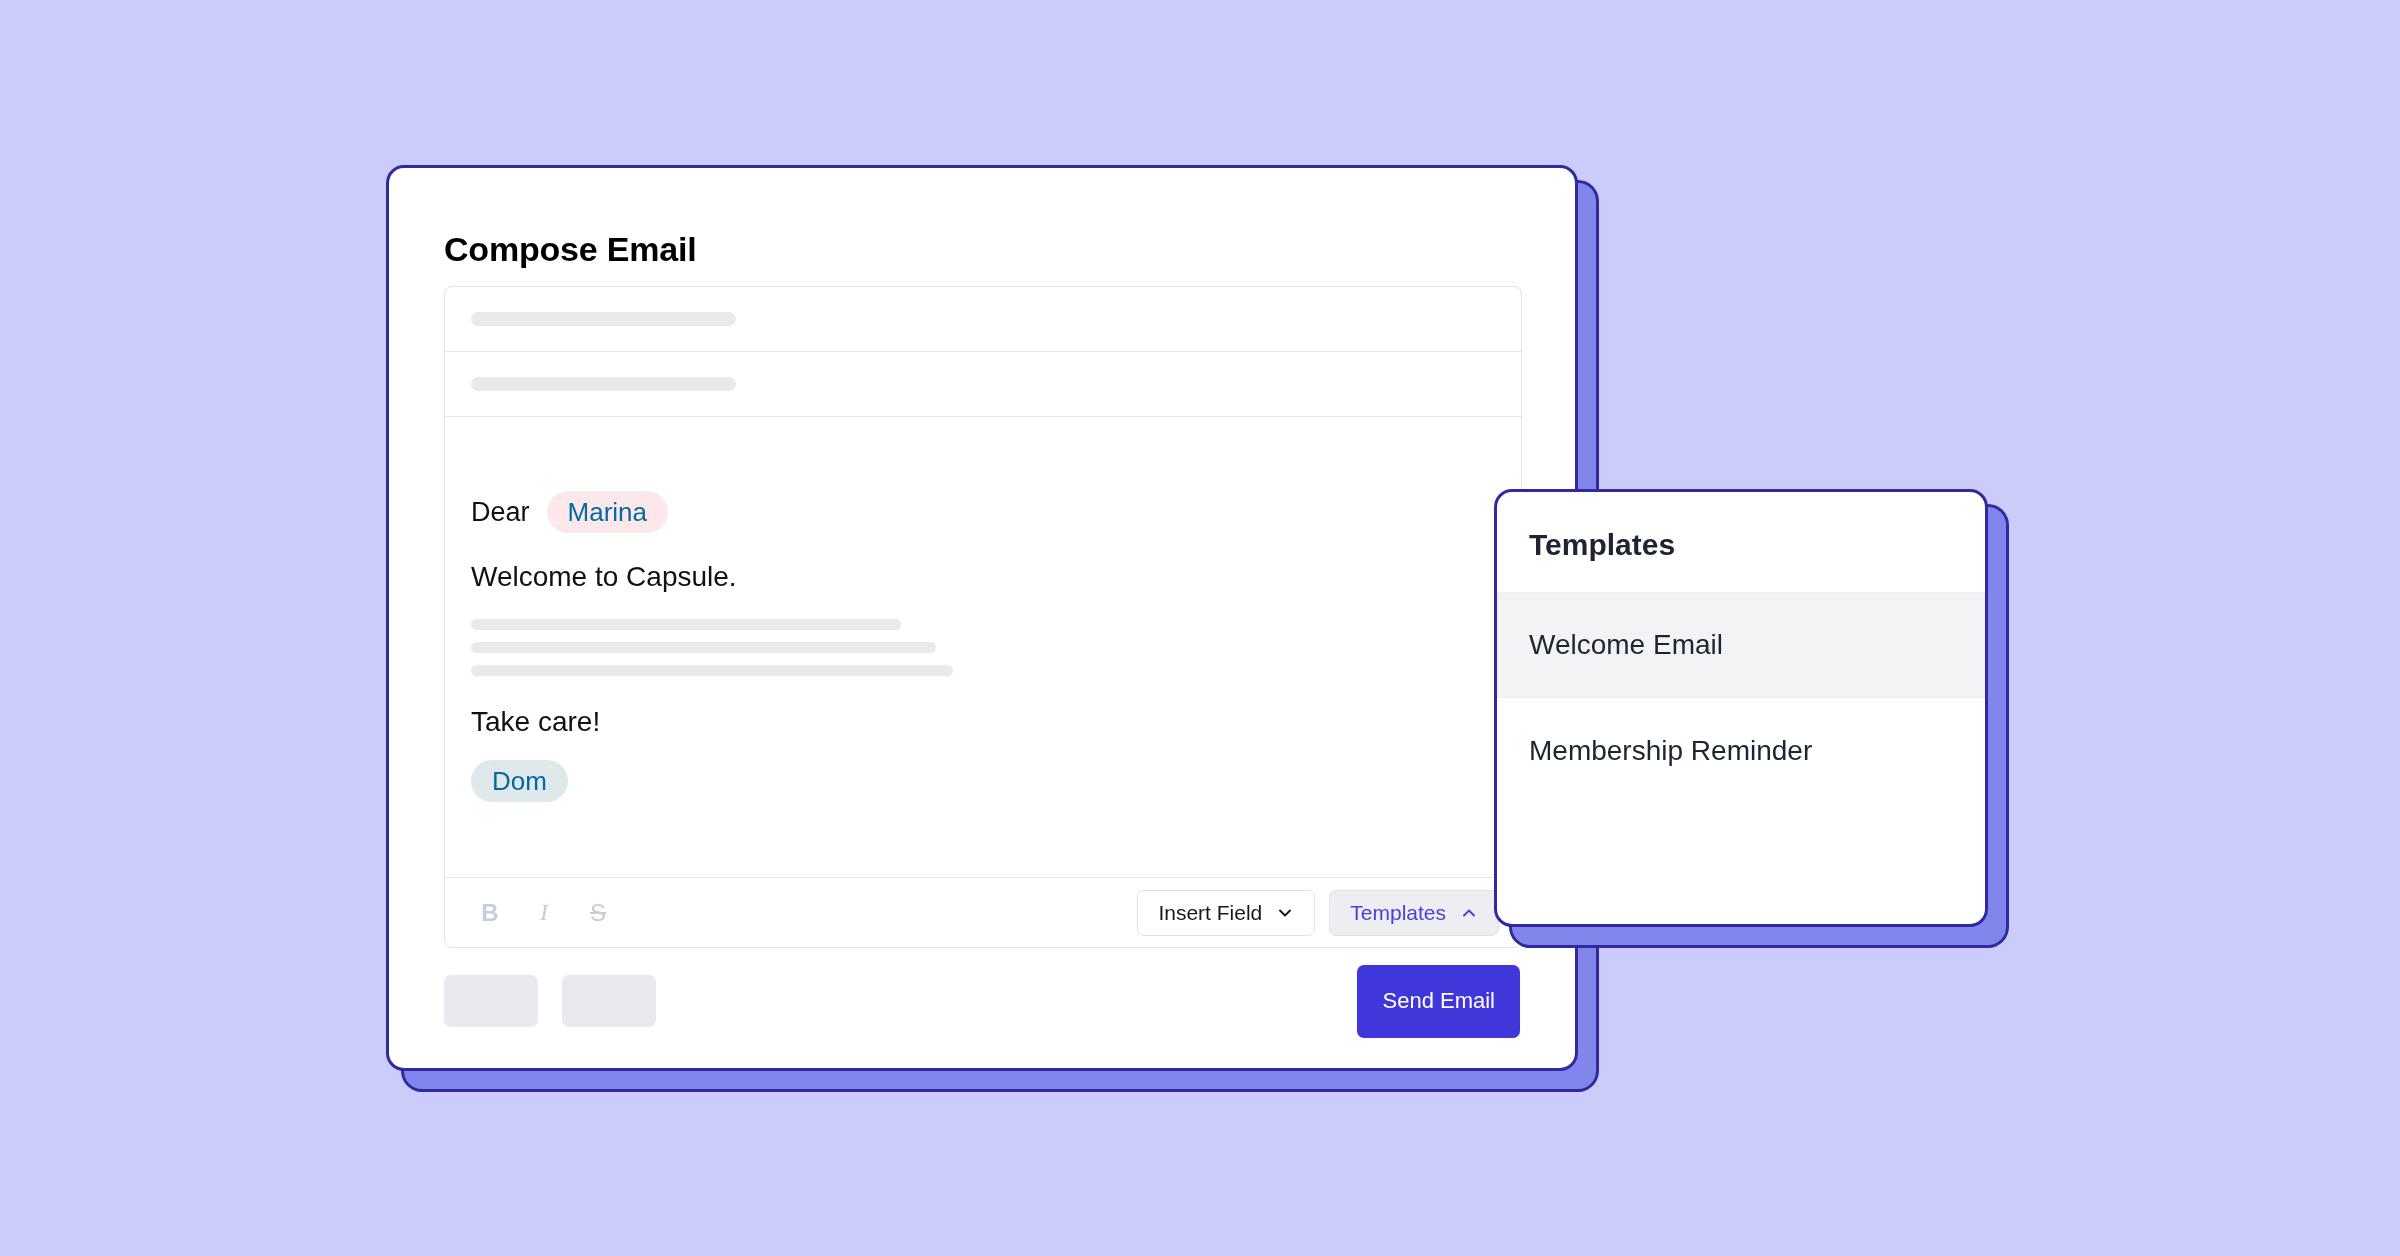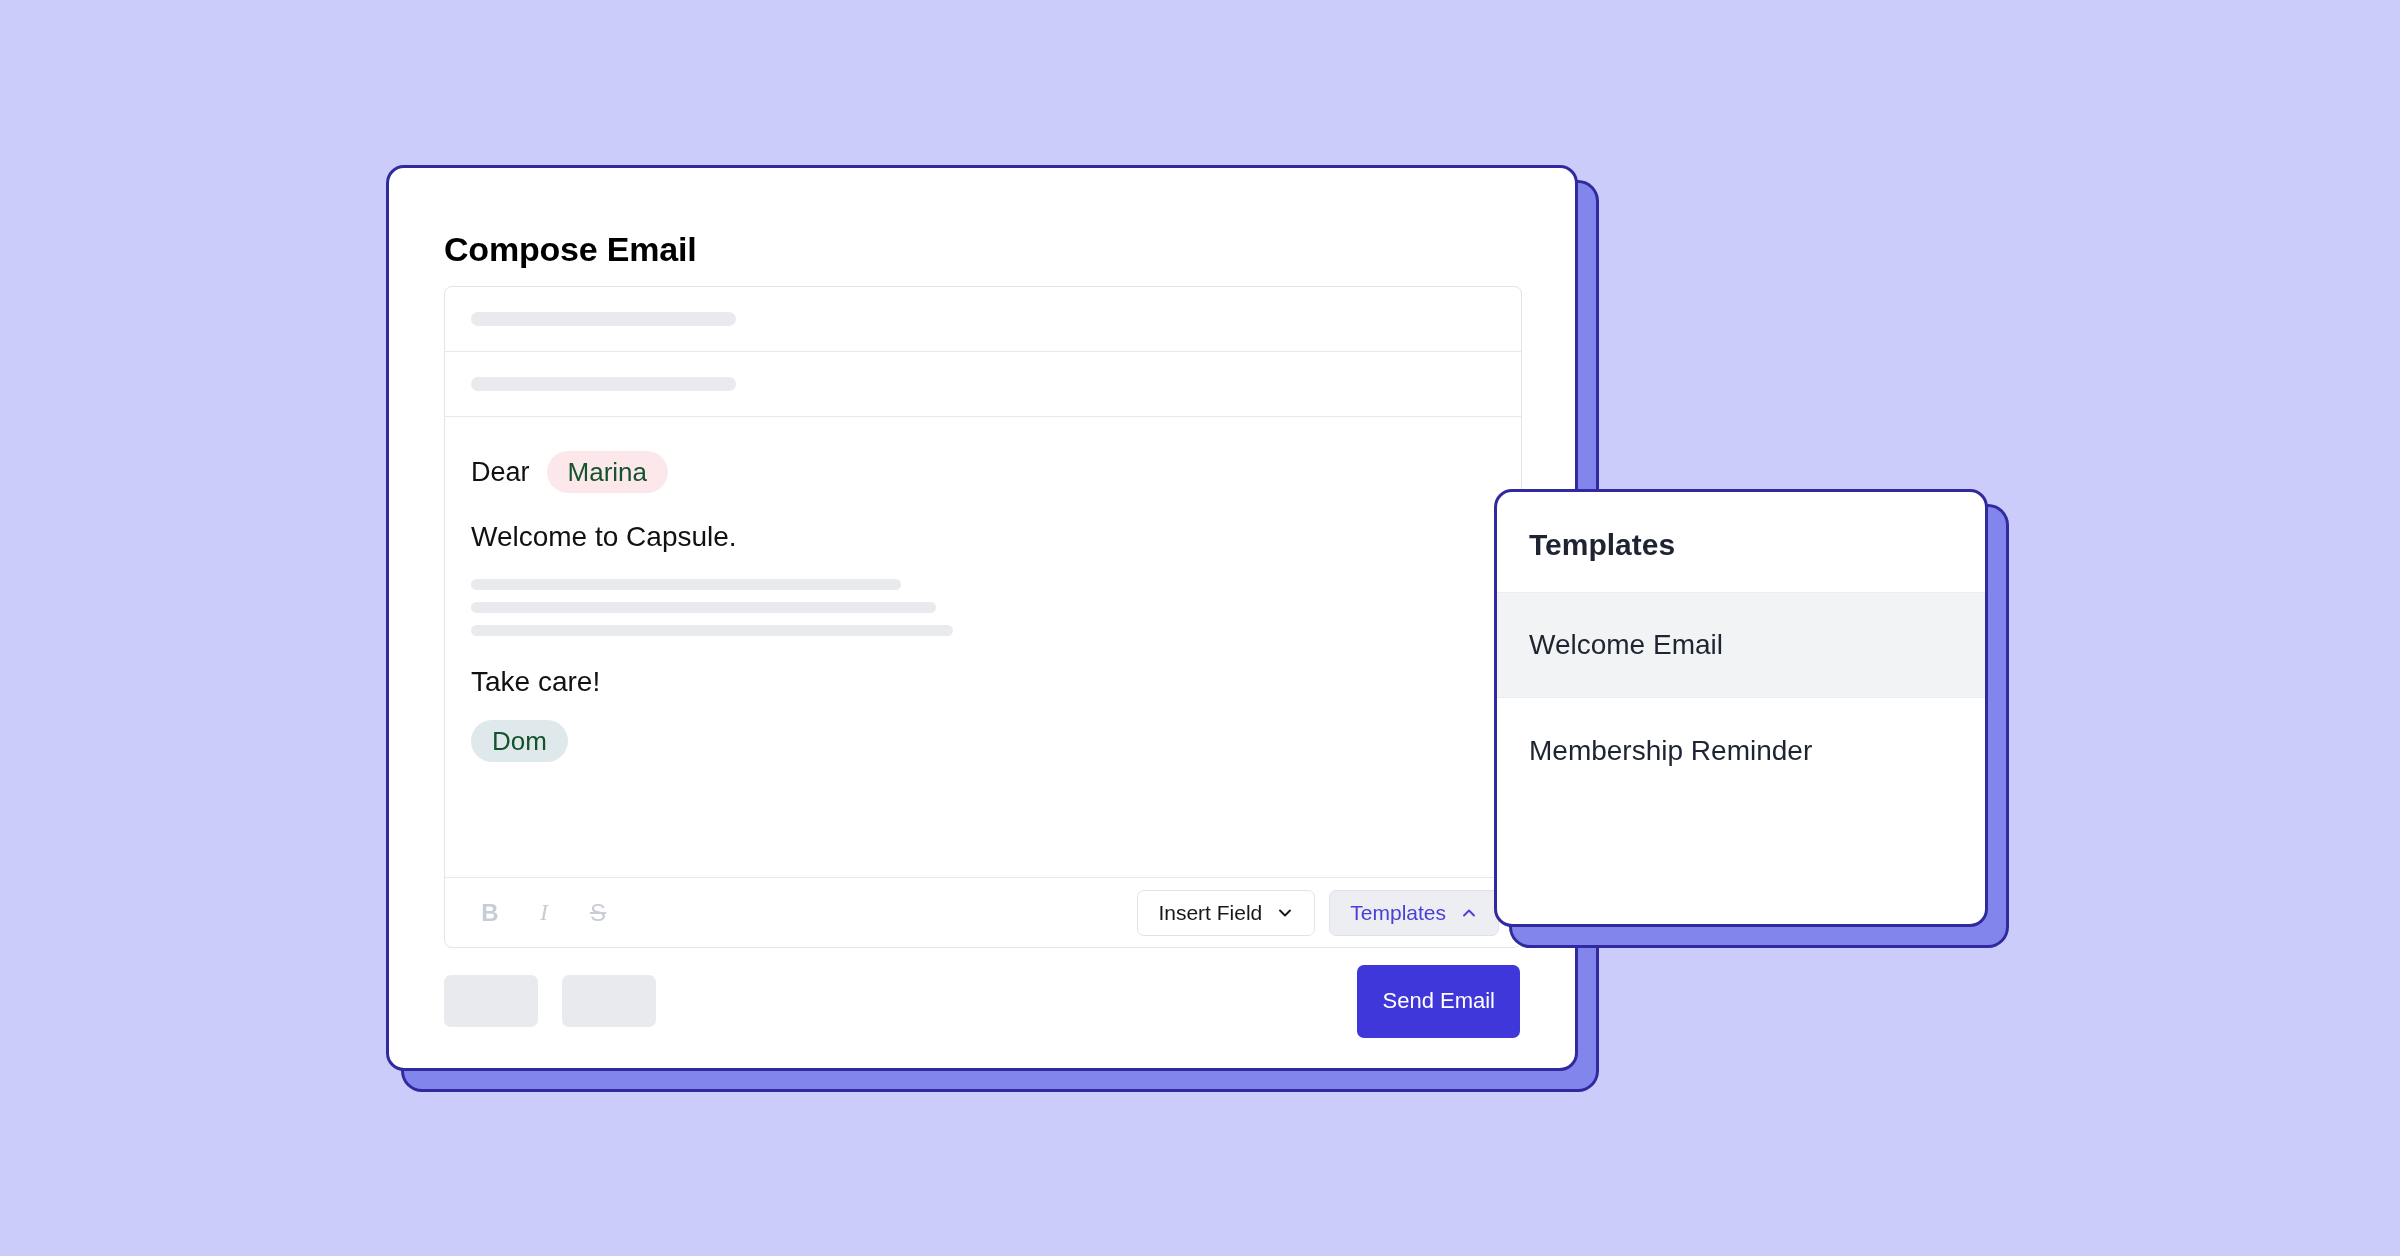--- a/index.html
+++ b/index.html
@@ -74,31 +74,31 @@
     height: 398px;
   }
 
   .body-line {
     display: flex;
     align-items: center;
     color: #111111;
     font-size: 27px;
   }
 
-  .greeting-row { margin-bottom: 28px; }
+  .greeting-row { margin-bottom: 28px; margin-top: 40px; }
 
   .pill {
     display: inline-flex;
     align-items: center;
     justify-content: center;
     height: 42px;
     padding: 0 21px;
     border-radius: 21px;
     font-size: 26px;
-    color: #14532d;
+    color: #0369a1;
   }
 
   .pill-recipient { background: #fce8ea; margin-left: 17px; }
   .pill-sender { background: #dfe8ea; margin-top: 4px; }
 
   .welcome-row { margin-bottom: 26px; font-size: 28px; }
   .signoff-row { margin-bottom: 18px; font-size: 28px; }
 
   .body-skeletons { margin-bottom: 30px; }
 

